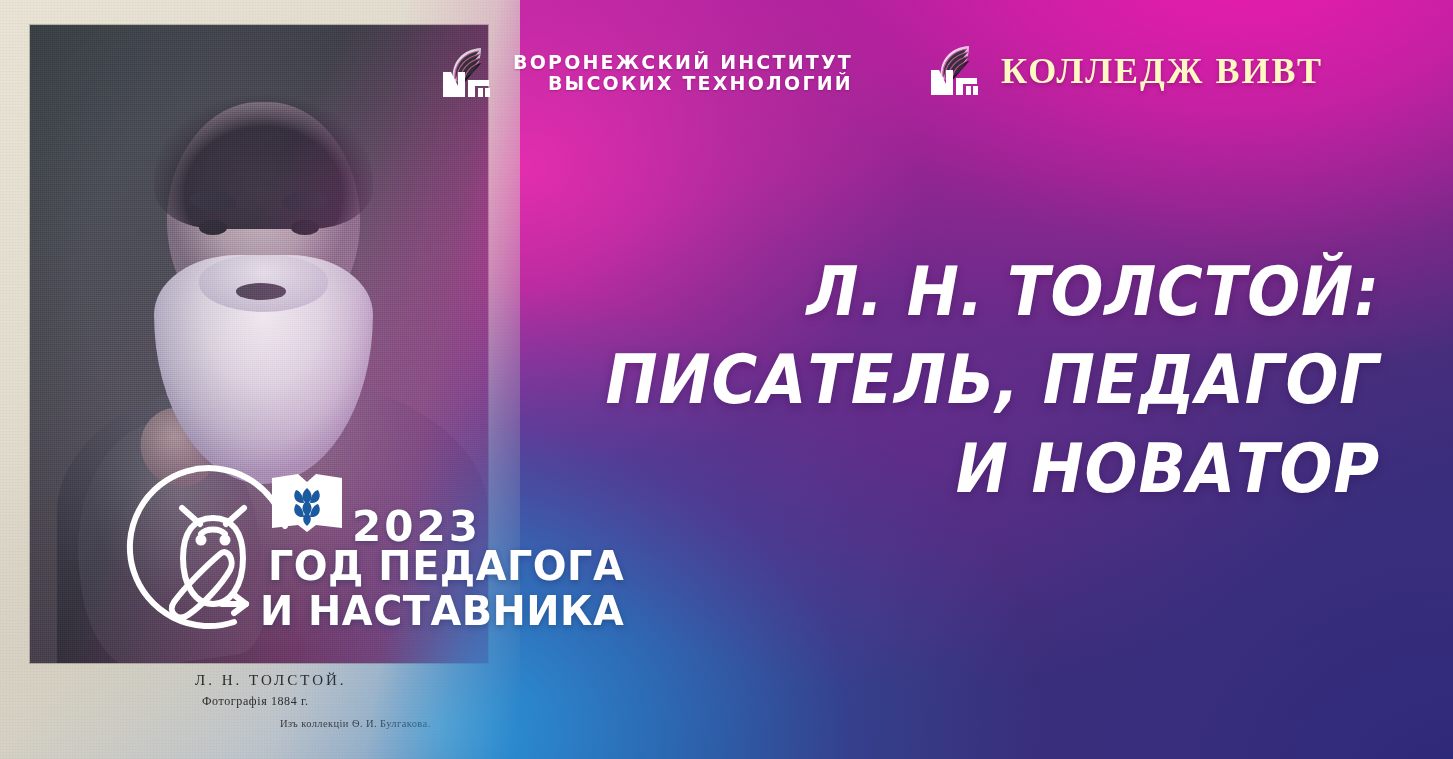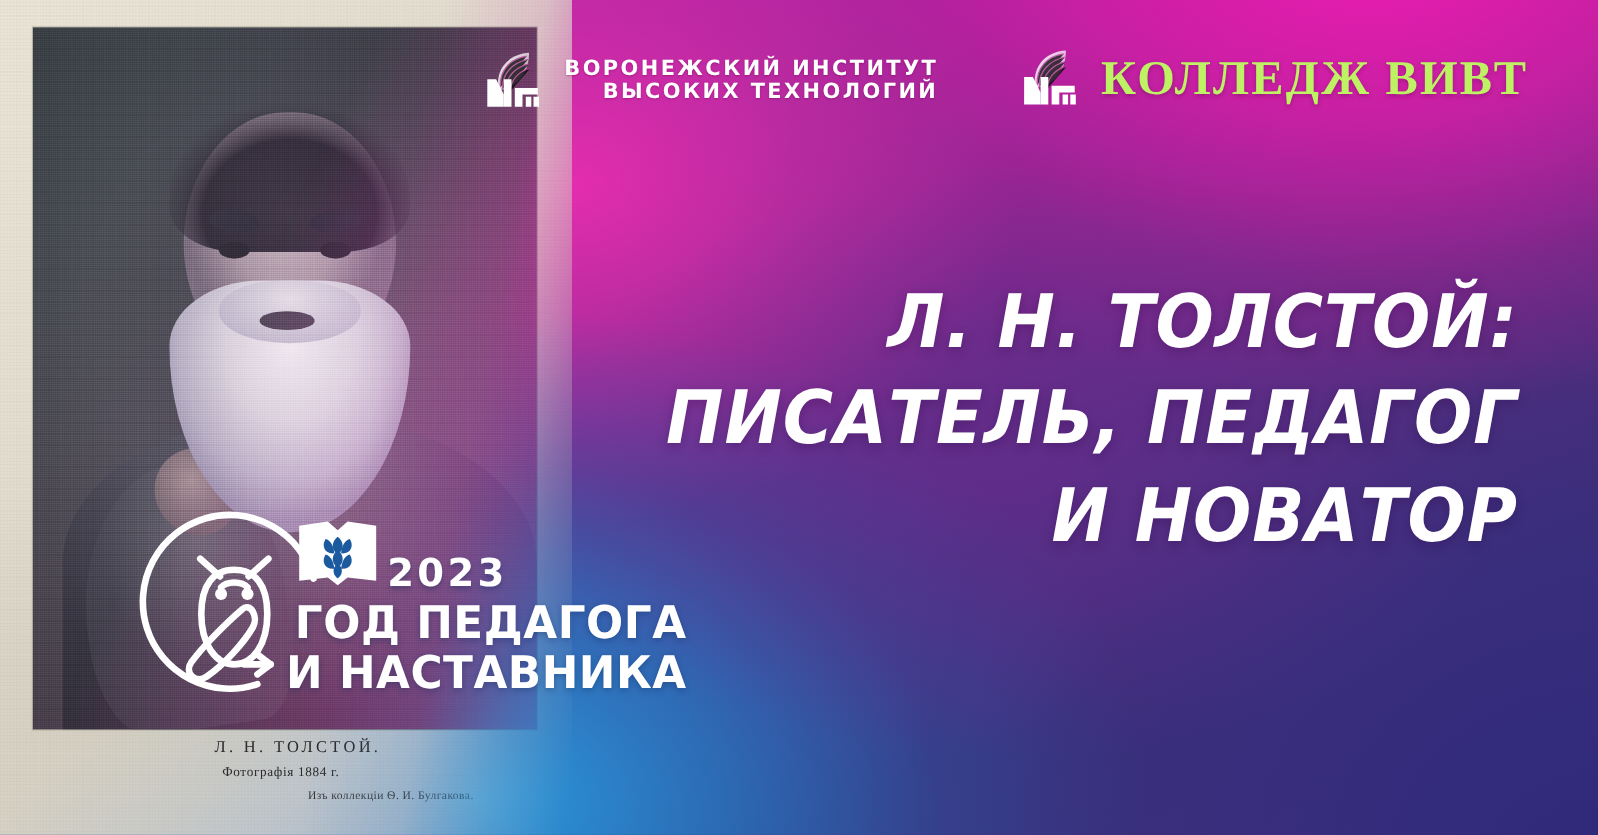--- a/index.html
+++ b/index.html
@@ -179,22 +179,22 @@
   .mark svg{display:block;width:62px;height:62px;}
   .inst-text{
     color:#ffffff;font-weight:bold;letter-spacing:2.2px;line-height:1.08;
     font-size:19px;text-transform:uppercase;
     font-family:"DejaVu Sans",sans-serif;
     text-shadow:0 1px 2px rgba(90,0,70,.35);
   }
   .inst-text .l1{display:block;}
   .inst-text .l2{display:block;}
   .coll-text{
-    color:#bef264;font-family:"Liberation Serif",serif;font-weight:bold;
-    font-size:44px;letter-spacing:2px;line-height:1;text-transform:uppercase;
+    color:#fef9c3;font-family:"Liberation Serif",serif;font-weight:bold;
+    font-size:36px;letter-spacing:2px;line-height:1;text-transform:uppercase;
     text-shadow:0 2px 4px rgba(80,0,60,.35);
   }
 
   
   .headline{
     position:absolute;right:73px;top:248px;width:930px;
     text-align:right;color:#fff;
     font-family:"DejaVu Sans",sans-serif;
     font-weight:bold;font-style:italic;
     font-size:67px;line-height:1.32;
@@ -206,21 +206,21 @@
 
   
   .emblem{position:absolute;left:122px;top:462px;width:520px;height:180px;color:#fff;}
   .owl-ring{position:absolute;left:0;top:0;width:176px;height:176px;}
   .owl-ring svg{display:block;}
   .book{position:absolute;left:146px;top:8px;width:78px;height:66px;}
   .book svg{display:block;}
   .yr{
     position:absolute;left:230px;top:40px;
     font-family:"DejaVu Sans",sans-serif;font-weight:bold;
-    font-size:35px;letter-spacing:3px;color:#fff;
+    font-size:42px;letter-spacing:3px;color:#fff;
     text-shadow:0 2px 5px rgba(10,40,90,.35);
   }
   .emb-l1,.emb-l2{
     position:absolute;left:146px;
     font-family:"DejaVu Sans",sans-serif;font-weight:bold;
     font-size:41px;letter-spacing:.5px;color:#fff;white-space:nowrap;
     text-shadow:0 2px 6px rgba(10,40,90,.35);
     transform:scaleX(.97);transform-origin:left center;
   }
   .emb-l1{top:80px;}

